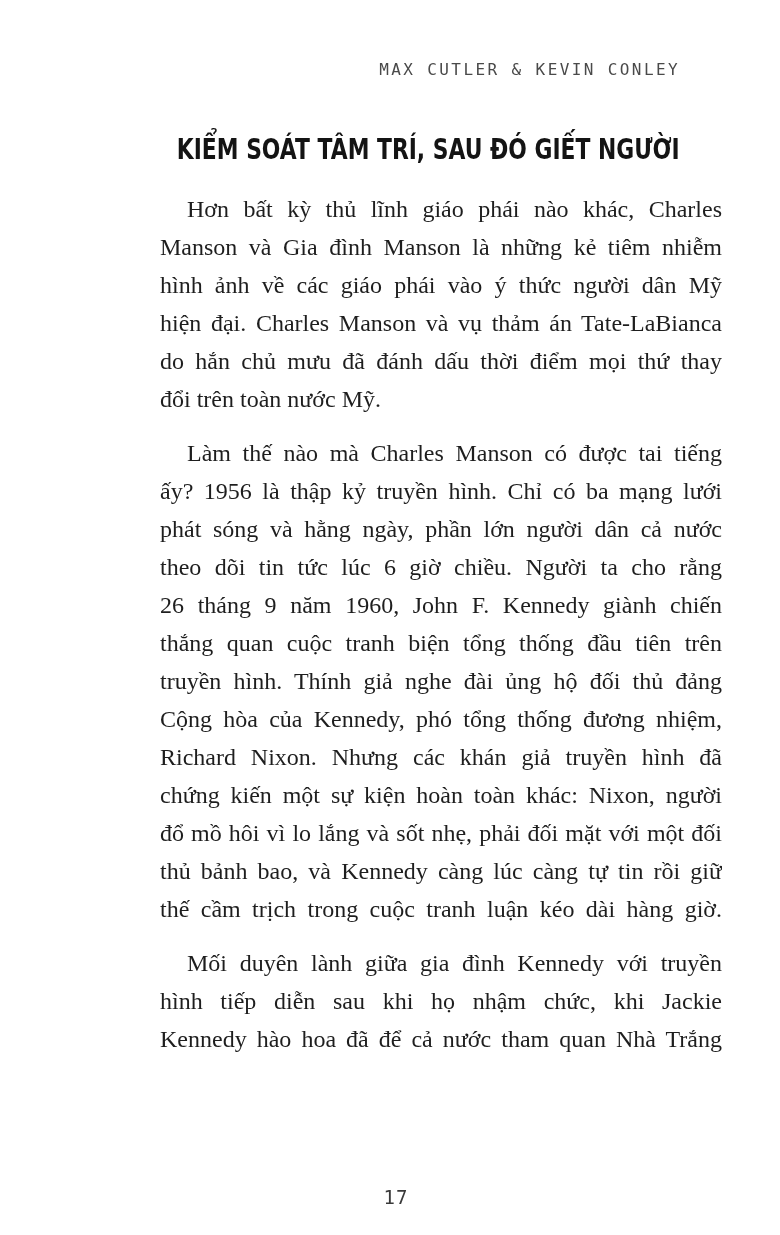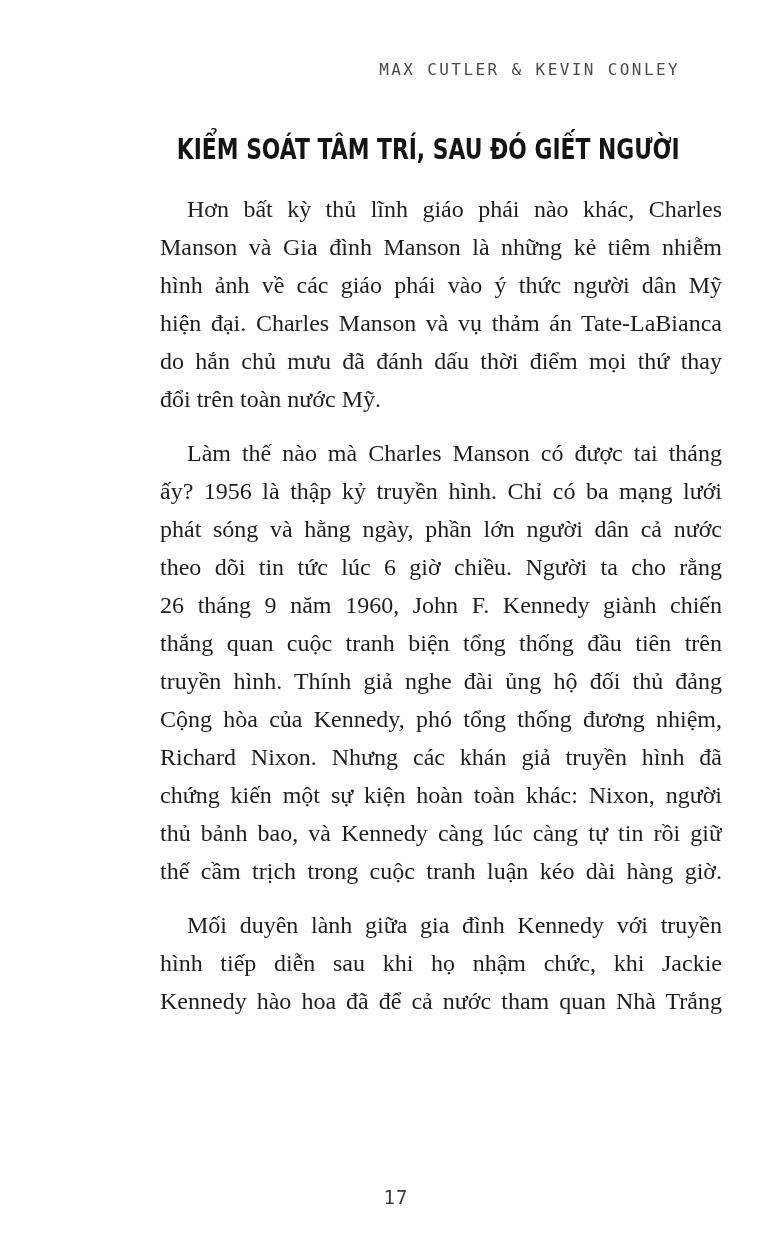--- a/index.html
+++ b/index.html
@@ -78,30 +78,31 @@
   <div class="body-text" style="color: rgb(30, 30, 30);">
       <div class="para">
         <div class="line first">Hơn bất kỳ thủ lĩnh giáo phái nào khác, Charles</div>
         <div class="line">Manson và Gia đình Manson là những kẻ tiêm nhiễm</div>
         <div class="line">hình ảnh về các giáo phái vào ý thức người dân Mỹ</div>
         <div class="line">hiện đại. Charles Manson và vụ thảm án Tate-LaBianca</div>
         <div class="line">do hắn chủ mưu đã đánh dấu thời điểm mọi thứ thay</div>
         <div class="line left-last">đổi trên toàn nước Mỹ.</div>
       </div>
       <div class="para">
-        <div class="line first">Làm thế nào mà Charles Manson có được tai tháng</div>
+        <div class="line first">Làm thế nào mà Charles Manson có được tai tiếng</div>
         <div class="line">ấy? 1956 là thập kỷ truyền hình. Chỉ có ba mạng lưới</div>
         <div class="line">phát sóng và hằng ngày, phần lớn người dân cả nước</div>
         <div class="line">theo dõi tin tức lúc 6 giờ chiều. Người ta cho rằng</div>
         <div class="line">26 tháng 9 năm 1960, John F. Kennedy giành chiến</div>
         <div class="line">thắng quan cuộc tranh biện tổng thống đầu tiên trên</div>
         <div class="line">truyền hình. Thính giả nghe đài ủng hộ đối thủ đảng</div>
         <div class="line">Cộng hòa của Kennedy, phó tổng thống đương nhiệm,</div>
         <div class="line">Richard Nixon. Nhưng các khán giả truyền hình đã</div>
         <div class="line">chứng kiến một sự kiện hoàn toàn khác: Nixon, người</div>
+        <div class="line">đổ mồ hôi vì lo lắng và sốt nhẹ, phải đối mặt với một đối</div>
         <div class="line">thủ bảnh bao, và Kennedy càng lúc càng tự tin rồi giữ</div>
         <div class="line">thế cầm trịch trong cuộc tranh luận kéo dài hàng giờ.</div>
       </div>
       <div class="para">
         <div class="line first">Mối duyên lành giữa gia đình Kennedy với truyền</div>
         <div class="line">hình tiếp diễn sau khi họ nhậm chức, khi Jackie</div>
         <div class="line">Kennedy hào hoa đã để cả nước tham quan Nhà Trắng</div>
       </div>
     </div>
 

